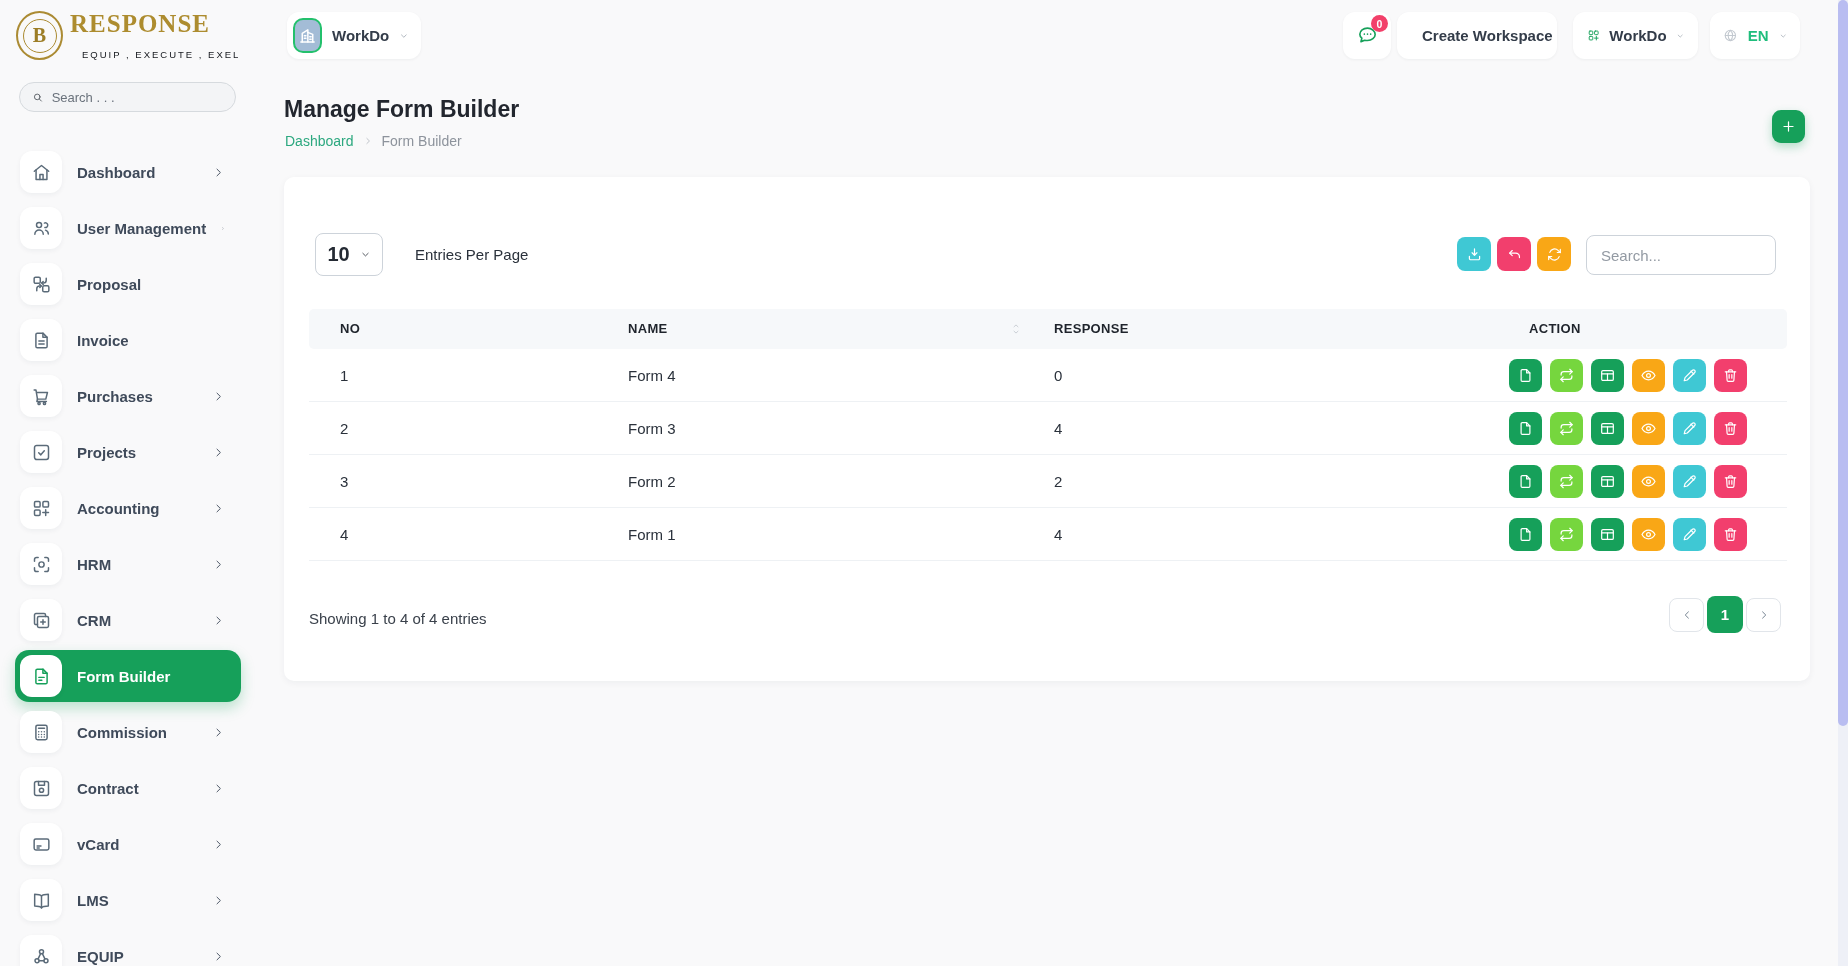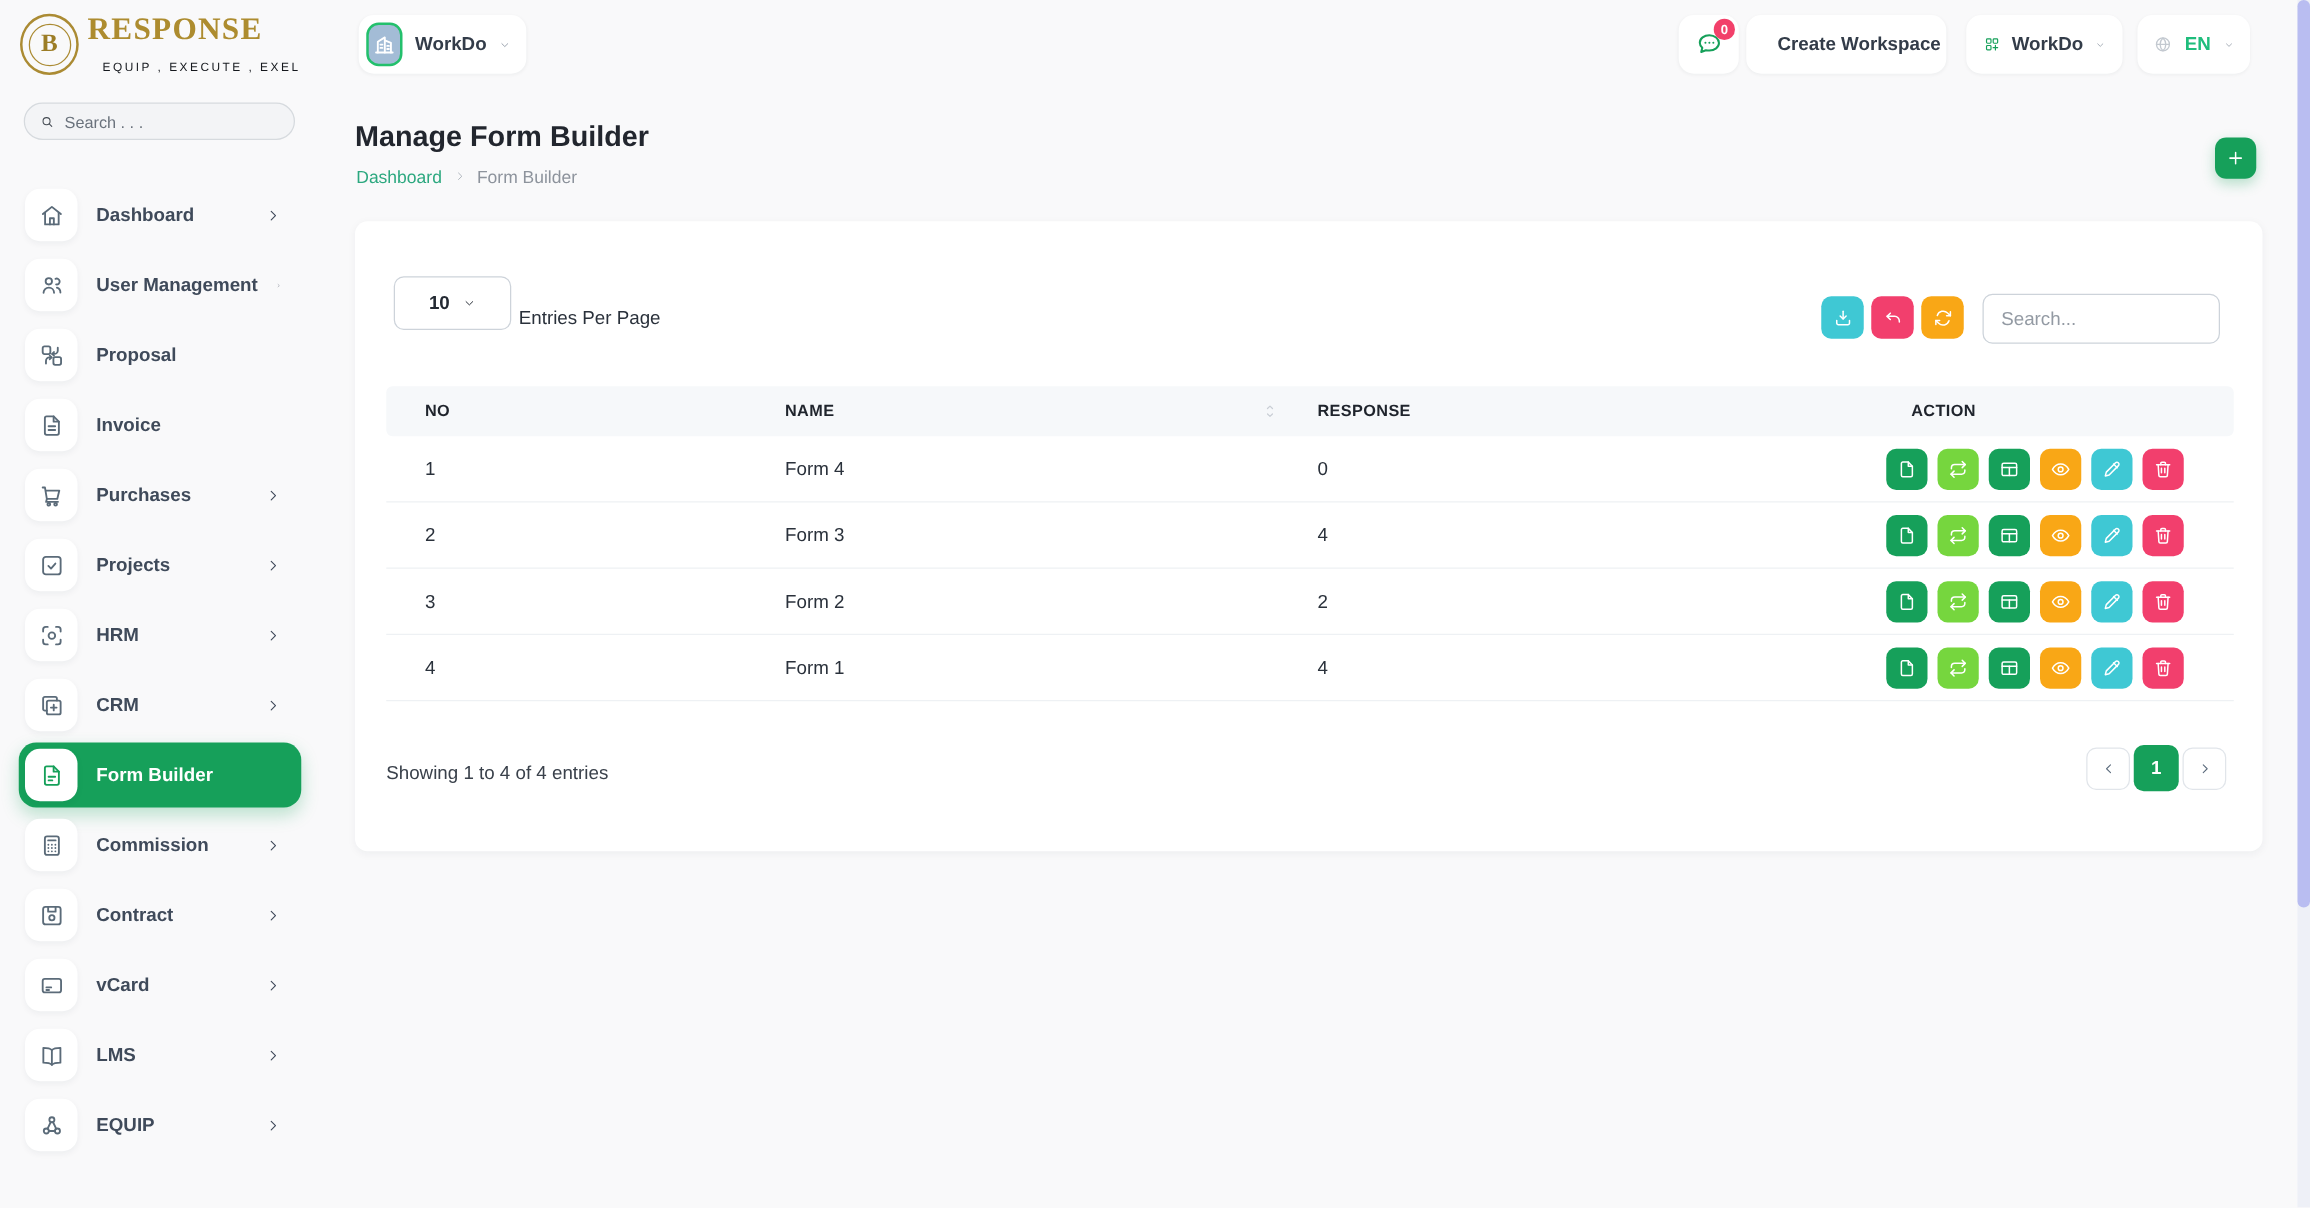--- a/index.html
+++ b/index.html
@@ -86,23 +86,23 @@
   #breadcrumb .bc-sep { width:10px; height:10px; color:#a7adb5; }
   #breadcrumb .bc-current { color:#8d939c; }
   #add-btn { left:1772px; top:110px; width:33px; height:33px; background:#16a05a; border:none;
           border-radius:9px; color:#fff; display:flex; align-items:center; justify-content:center;
           cursor:pointer; box-shadow:0 4px 10px rgba(22,160,90,.3); }
   #add-btn .ic { width:17px; height:17px; }
 
   
   #card { left:284px; top:177px; width:1526px; height:504px; background:#fff; border-radius:10px;
           box-shadow:0 2px 7px rgba(24,38,58,.05); }
-  #pp-select { left:31px; top:44px; width:94px; height:43px; border:1px solid #cdd3da;
+  #pp-select { left:31px; top:56px; width:68px; height:43px; border:1px solid #cdd3da;
           border-radius:8px; background:#fff; display:flex; align-items:center; justify-content:center;
-          gap:10px; font-size:15px; font-weight:600; color:#242a33; cursor:pointer; }
+          gap:10px; font-size:20px; font-weight:600; color:#242a33; cursor:pointer; }
   #pp-select .ic { width:11px; height:11px; color:#242a33; }
   #pp-label { left:131px; top:56px; height:43px; line-height:43px; font-size:15px; color:#2a313b; }
 
   #tool-btns { left:1173px; top:60px; display:flex; gap:6px; }
   .tbtn { width:34px; height:34px; border:none; border-radius:8px; color:#fff; cursor:pointer;
           display:flex; align-items:center; justify-content:center; }
   .tbtn .ic { width:17px; height:17px; }
 
   #tbl-search { left:1302px; top:58px; width:190px; height:40px; border:1px solid #cdd3da;
           border-radius:8px; padding:0 14px; font-family:"Liberation Sans", sans-serif;
@@ -260,20 +260,38 @@
     <span class="nchev ic">
         <svg viewBox="0 0 24 24" fill="none" stroke="currentColor" stroke-width="1.7" stroke-linecap="round" stroke-linejoin="round">
           <path d="m9.2 5.8 6.3 6.2-6.3 6.2"></path>
         </svg>
       </span>
   </div>
     <div class="nav-item">
     <span class="isq">
         <span class="ic">
           <svg viewBox="0 0 24 24" fill="none" stroke="currentColor" stroke-width="1.7" stroke-linecap="round" stroke-linejoin="round">
+            <rect x="4" y="4" width="6.4" height="6.4" rx="1.3"></rect>
+            <rect x="13.6" y="4" width="6.4" height="6.4" rx="1.3"></rect>
+            <rect x="4" y="13.6" width="6.4" height="6.4" rx="1.3"></rect>
+            <path d="M16.8 13.4V20M13.5 16.7H20"></path>
+          </svg>
+        </span>
+      </span>
+    <span class="nlabel">Accounting</span>
+    <span class="nchev ic">
+        <svg viewBox="0 0 24 24" fill="none" stroke="currentColor" stroke-width="1.7" stroke-linecap="round" stroke-linejoin="round">
+          <path d="m9.2 5.8 6.3 6.2-6.3 6.2"></path>
+        </svg>
+      </span>
+  </div>
+    <div class="nav-item">
+    <span class="isq">
+        <span class="ic">
+          <svg viewBox="0 0 24 24" fill="none" stroke="currentColor" stroke-width="1.7" stroke-linecap="round" stroke-linejoin="round">
             <path d="M8.2 4H6.4A2.4 2.4 0 0 0 4 6.4v1.8M15.8 4h1.8A2.4 2.4 0 0 1 20 6.4v1.8M20 15.8v1.8a2.4 2.4 0 0 1-2.4 2.4h-1.8M8.2 20H6.4A2.4 2.4 0 0 1 4 17.6v-1.8"></path>
             <circle cx="12" cy="12" r="3"></circle>
           </svg>
         </span>
       </span>
     <span class="nlabel">HRM</span>
     <span class="nchev ic">
         <svg viewBox="0 0 24 24" fill="none" stroke="currentColor" stroke-width="1.7" stroke-linecap="round" stroke-linejoin="round">
           <path d="m9.2 5.8 6.3 6.2-6.3 6.2"></path>
         </svg>

